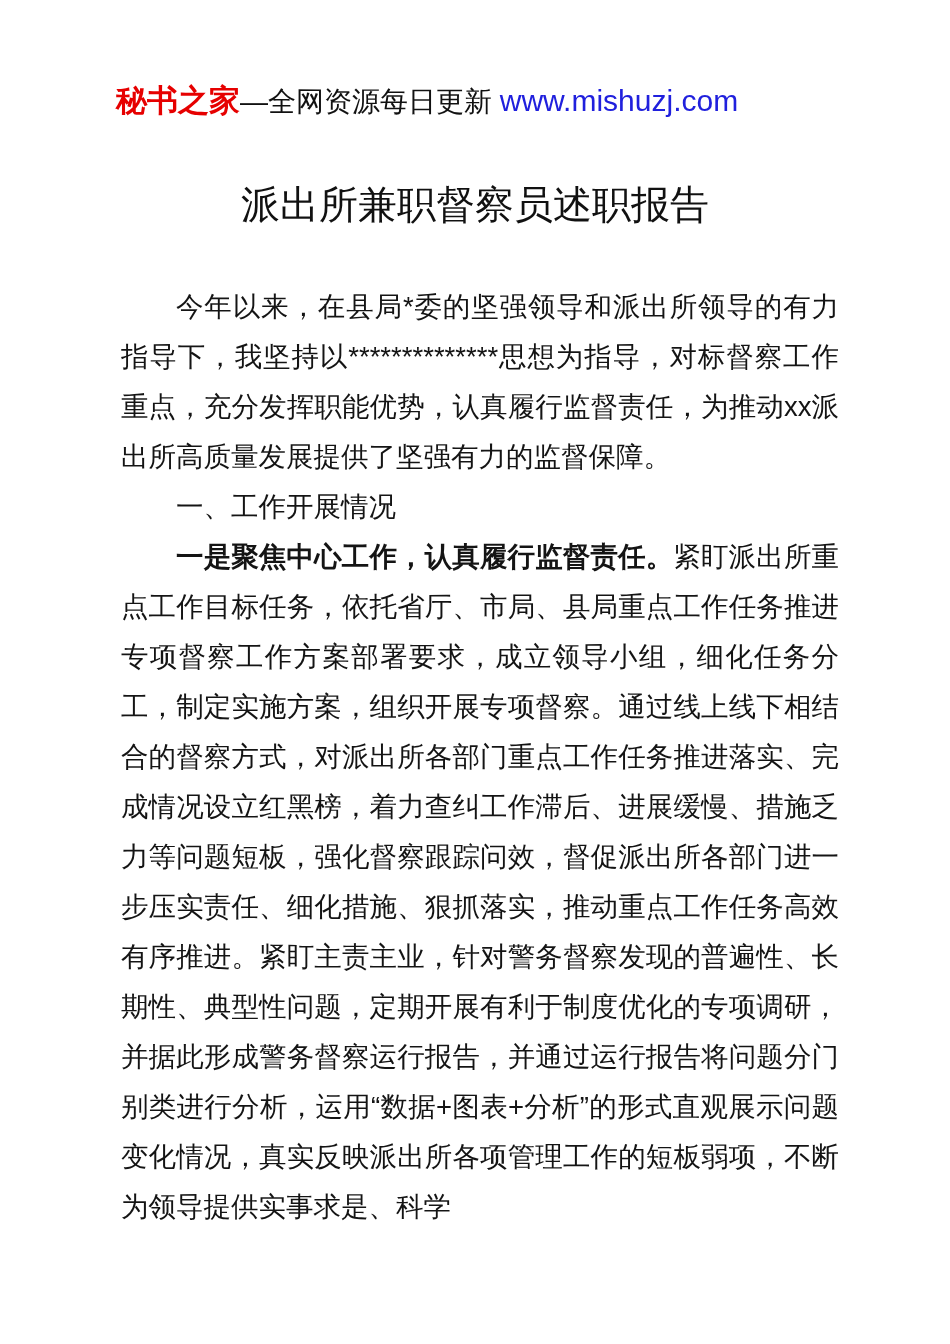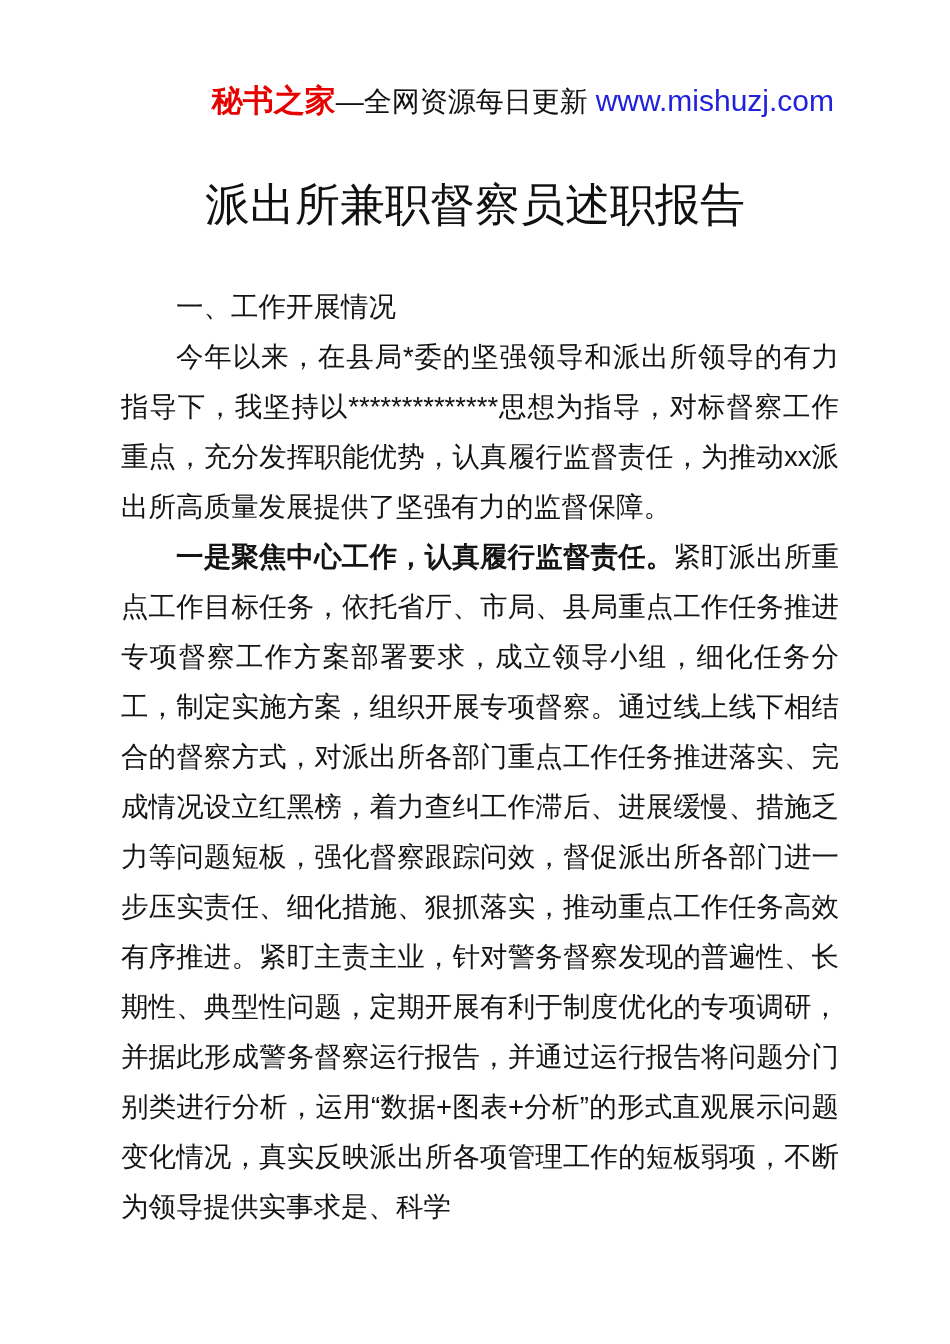--- a/index.html
+++ b/index.html
@@ -14,21 +14,21 @@
     background: #ffffff;
     overflow: hidden;
     font-family: "Liberation Sans", sans-serif;
     color: #141414;
   }
   .doc-header {
     position: absolute;
     top: 84px;
     left: 116px;
     width: 718px;
-    text-align: right;
+    text-align: left;
     white-space: nowrap;
     font-size: 28px;
     line-height: 34px;
   }
   .site-name {
     color: #e60000;
     font-weight: bold;
     font-size: 31px;
   }
   .tagline {
@@ -39,21 +39,21 @@
     color: #2020dd;
     font-size: 30px;
     text-decoration: none;
   }
   .doc-title {
     position: absolute;
     top: 176px;
     left: 0;
     width: 950px;
     text-align: center;
-    font-size: 45px;
+    font-size: 39px;
     line-height: 58px;
     font-weight: 500;
     color: #111111;
   }
   .doc-body {
     position: absolute;
     top: 282px;
     left: 121px;
     width: 718px;
     font-size: 27.5px;
@@ -77,23 +77,23 @@
 <div class="page">
 
   <div class="doc-header">
     <span class="site-name">秘书之家</span><span class="tagline">—全网资源每日更新 </span><span class="site-url">www.mishuzj.com</span>
   </div>
 
   <div class="doc-title">派出所兼职督察员述职报告</div>
 
   <div class="doc-body">
     <p>
-      <span>一、工作开展情况</span>
+      <span>今年以来，在县局*委的坚强领导和派出所领导的有力指导下，我坚持以**************思想为指导，对标督察工作重点，充分发挥职能优势，认真履行监督责任，为推动xx派出所高质量发展提供了坚强有力的监督保障。</span>
     </p>
     <p>
-      <span>今年以来，在县局*委的坚强领导和派出所领导的有力指导下，我坚持以**************思想为指导，对标督察工作重点，充分发挥职能优势，认真履行监督责任，为推动xx派出所高质量发展提供了坚强有力的监督保障。</span>
+      <span>一、工作开展情况</span>
     </p>
     <p>
       <span class="lead-bold">一是聚焦中心工作，认真履行监督责任。</span><span>紧盯派出所重点工作目标任务，依托省厅、市局、县局重点工作任务推进专项督察工作方案部署要求，成立领导小组，细化任务分工，制定实施方案，组织开展专项督察。通过线上线下相结合的督察方式，对派出所各部门重点工作任务推进落实、完成情况设立红黑榜，着力查纠工作滞后、进展缓慢、措施乏力等问题短板，强化督察跟踪问效，督促派出所各部门进一步压实责任、细化措施、狠抓落实，推动重点工作任务高效有序推进。紧盯主责主业，针对警务督察发现的普遍性、长期性、典型性问题，定期开展有利于制度优化的专项调研，并据此形成警务督察运行报告，并通过运行报告将问题分门别类进行分析，运用“数据+图表+分析”的形式直观展示问题变化情况，真实反映派出所各项管理工作的短板弱项，不断为领导提供实事求是、科学</span>
     </p>
   </div>
 
 </div>
 
 </body></html>

